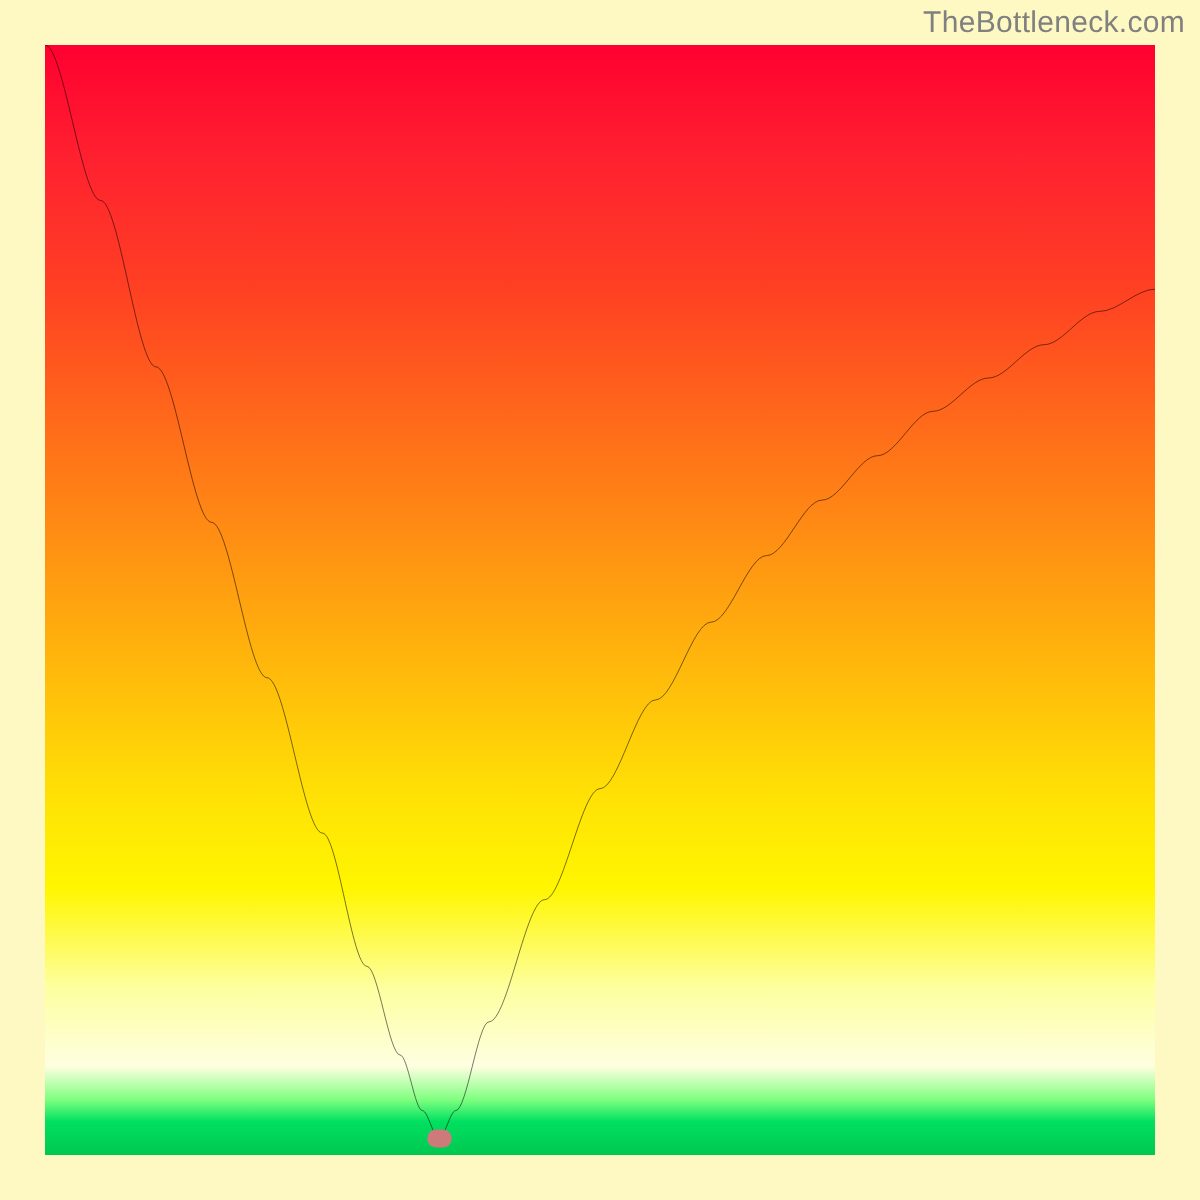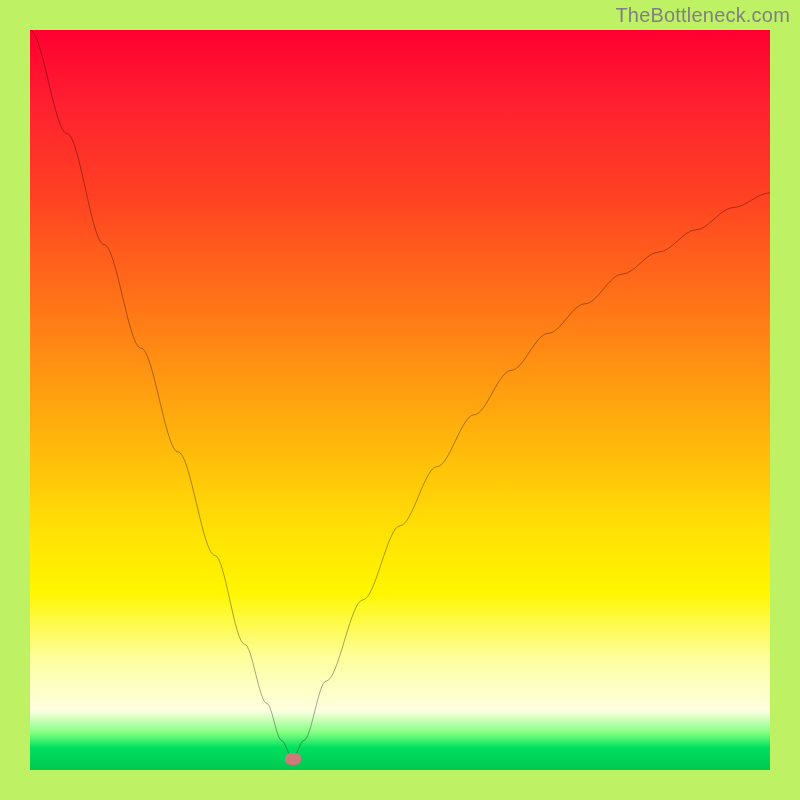--- a/index.html
+++ b/index.html
@@ -8,21 +8,21 @@
     width: 800px;
     height: 800px;
     overflow: hidden;
     background: #000;
     font-family: Arial, Helvetica, sans-serif;
   }
   .frame {
     position: relative;
     width: 800px;
     height: 800px;
-    background: #bef264;
+    background: #fef9c3;
   }
   .watermark {
     position: absolute;
     top: 4px;
     right: 10px;
     color: #808080;
     font-size: 20px;
     font-weight: 500;
     letter-spacing: 0.2px;
     z-index: 10;

